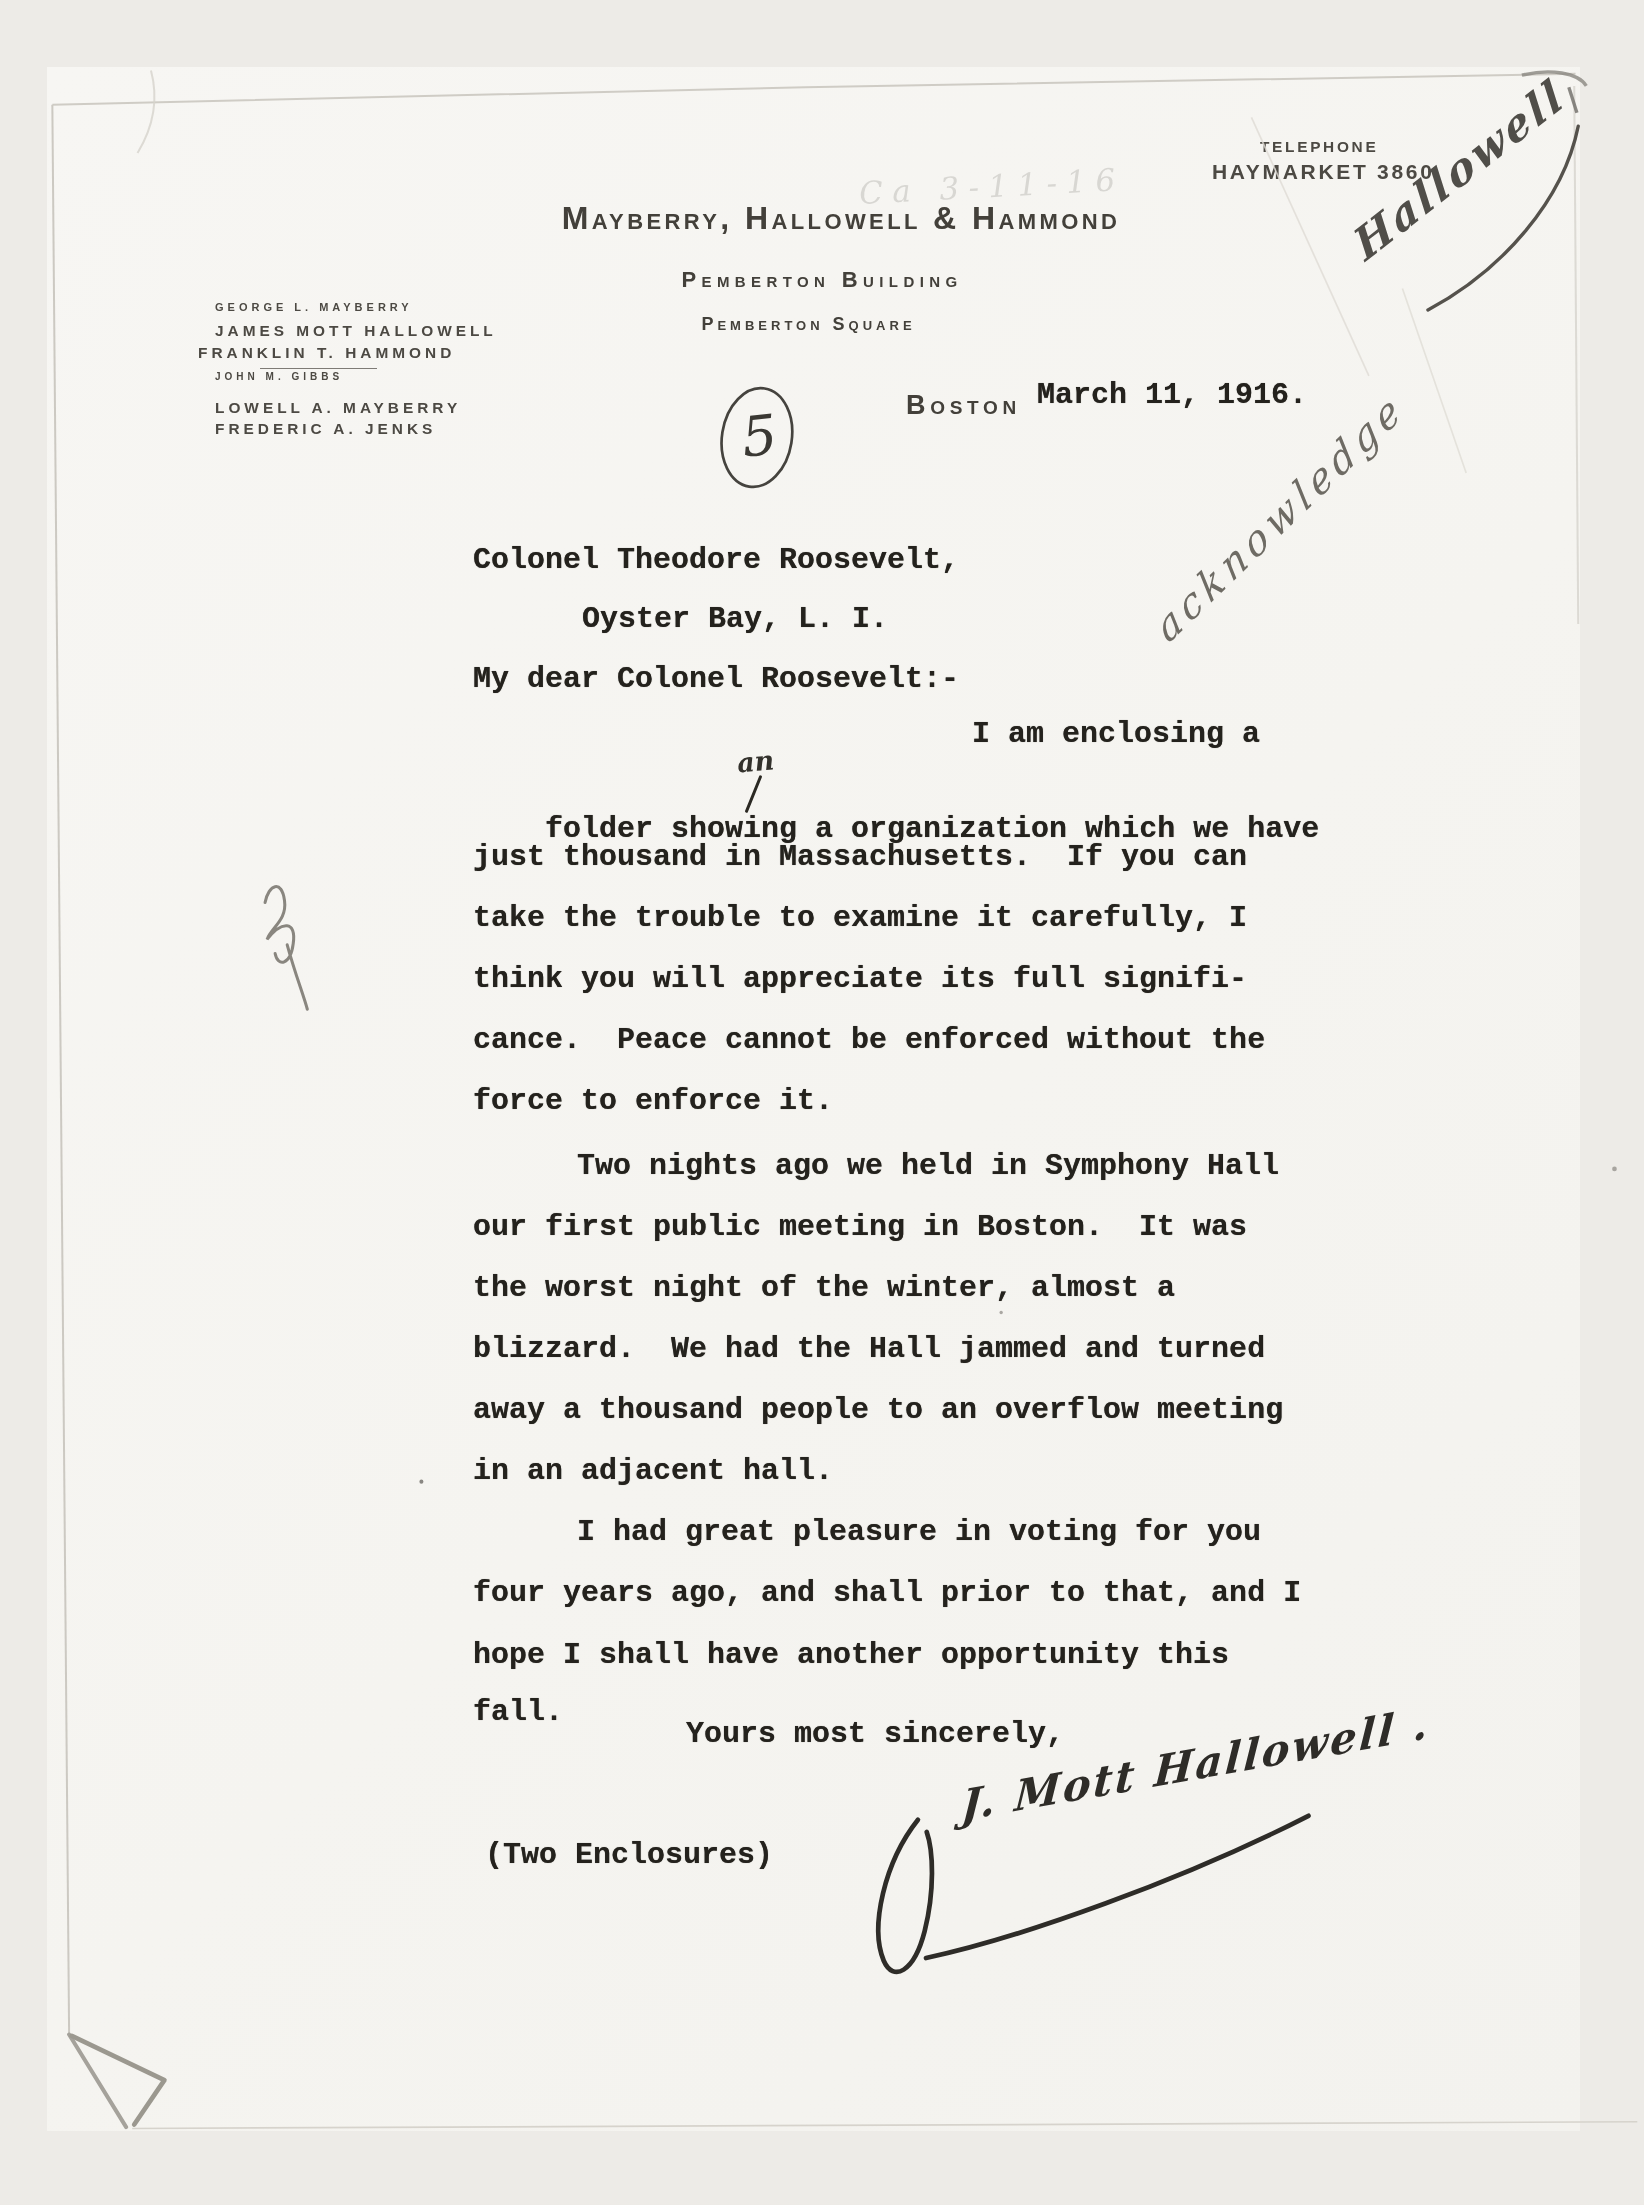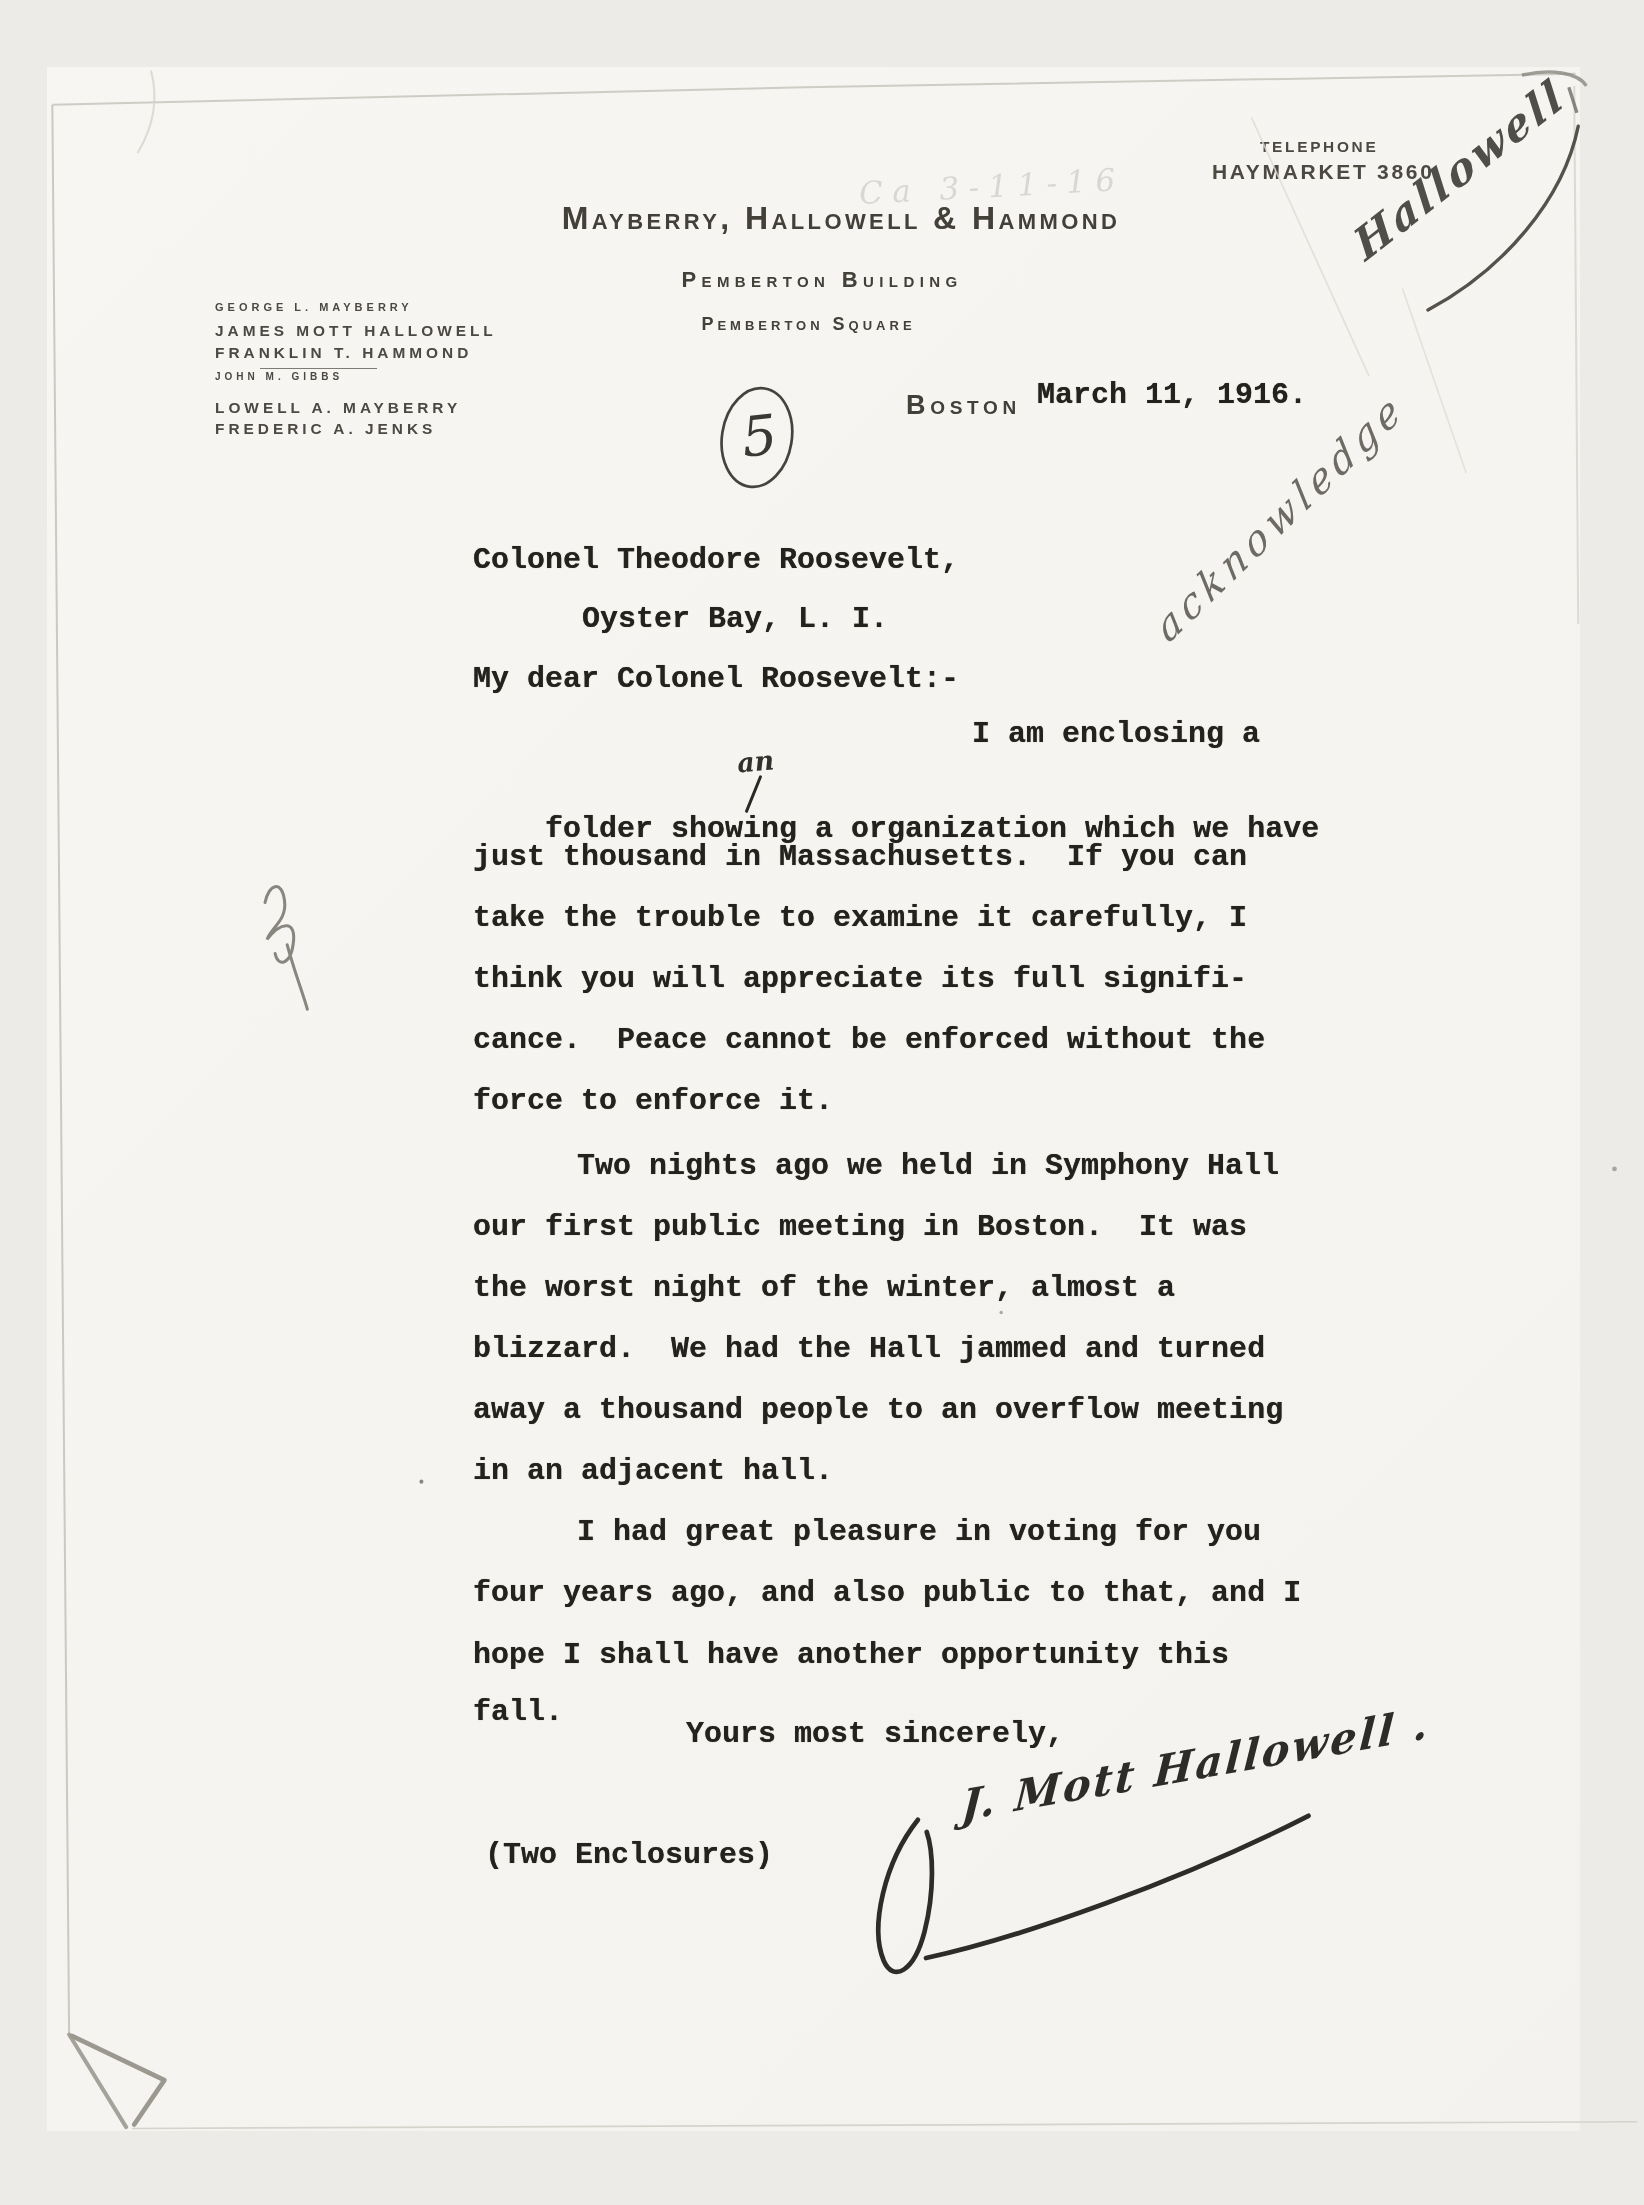--- a/index.html
+++ b/index.html
@@ -29,21 +29,21 @@
 
   <div class="lh center" style="left:537px;top:200px;width:608px;font-size:32px;letter-spacing:3.4px;">Mayberry, Hallowell &amp; Hammond</div>
   <div class="lh center" style="left:604px;top:267px;width:436px;font-size:22px;letter-spacing:5.4px;">Pemberton Building</div>
   <div class="lh center" style="left:624px;top:314px;width:369px;font-size:18px;letter-spacing:4px;">Pemberton Square</div>
 
   <div class="lh-plain" style="left:1260px;top:138px;font-size:15.4px;letter-spacing:2.7px;text-transform:uppercase;">Telephone</div>
   <div class="lh-plain" style="left:1212px;top:160px;font-size:21px;letter-spacing:2.7px;text-transform:uppercase;">Haymarket 3860</div>
 
   <div class="lh-plain" style="left:215px;top:301px;font-size:11px;letter-spacing:4px;text-transform:uppercase;">George L. Mayberry</div>
   <div class="lh-plain" style="left:215px;top:322px;font-size:15.4px;letter-spacing:4px;text-transform:uppercase;">James Mott Hallowell</div>
-  <div class="lh-plain" style="left:215px;top:344px;font-size:15.4px;letter-spacing:4px;text-transform:uppercase;text-align:right;">Franklin T. Hammond</div>
+  <div class="lh-plain" style="left:198px;top:344px;font-size:15.4px;letter-spacing:4px;text-transform:uppercase;text-align:right;">Franklin T. Hammond</div>
   <div style="position:absolute;left:260px;top:368px;width:117px;height:1.3px;background:#55524c;opacity:.75;"></div>
   <div class="lh-plain" style="left:215px;top:371px;font-size:10px;letter-spacing:4px;text-transform:uppercase;">John M. Gibbs</div>
   <div class="lh-plain" style="left:215px;top:399px;font-size:15.4px;letter-spacing:4px;text-transform:uppercase;">Lowell A. Mayberry</div>
   <div class="lh-plain" style="left:215px;top:420px;font-size:15.4px;letter-spacing:4px;text-transform:uppercase;">Frederic A. Jenks</div>
 
   <div class="lh" style="left:906px;top:376px;font-size:27px;letter-spacing:4.7px;margin-top:14px;">Boston</div>
   <div class="type" style="left:1037px;top:378px;">March 11, 1916.</div>
 
   <div class="hand" style="left:859px;top:168px;font-size:31px;letter-spacing:9.4px;opacity:.18;transform:rotate(-3deg);">Ca 3-11-16</div>
 
@@ -76,21 +76,21 @@
   <div class="type" style="left:473px;top:1084px;">force to enforce it.</div>
 
   <div class="type" style="left:577px;top:1149px;">Two nights ago we held in Symphony Hall</div>
   <div class="type" style="left:473px;top:1210px;">our first public meeting in Boston.  It was</div>
   <div class="type" style="left:473px;top:1271px;">the worst night of the winter, almost a</div>
   <div class="type" style="left:473px;top:1393px;">away a thousand people to an overflow meeting</div>
   <div class="type" style="left:473px;top:1332px;">blizzard.  We had the Hall jammed and turned</div>
   <div class="type" style="left:473px;top:1454px;">in an adjacent hall.</div>
 
   <div class="type" style="left:577px;top:1515px;">I had great pleasure in voting for you</div>
-  <div class="type" style="left:473px;top:1576px;">four years ago, and also public to that, and I</div>
+  <div class="type" style="left:473px;top:1576px;">four years ago, and shall prior to that, and I</div>
   <div class="type" style="left:473px;top:1638px;">hope I shall have another opportunity this</div>
   <div class="type" style="left:473px;top:1695px;">fall.</div>
 
   <div class="type" style="left:686px;top:1717px;">Yours most sincerely,</div>
 
   <div class="hand" style="left:960px;top:1782px;font-size:42px;font-weight:700;color:#2e2c28;letter-spacing:2.7px;
               transform:rotate(-10deg) skewX(-14deg);transform-origin:left bottom;">J. Mott Hallowell .</div>
 
   <div class="type" style="left:485px;top:1838px;">(Two Enclosures)</div>
 

